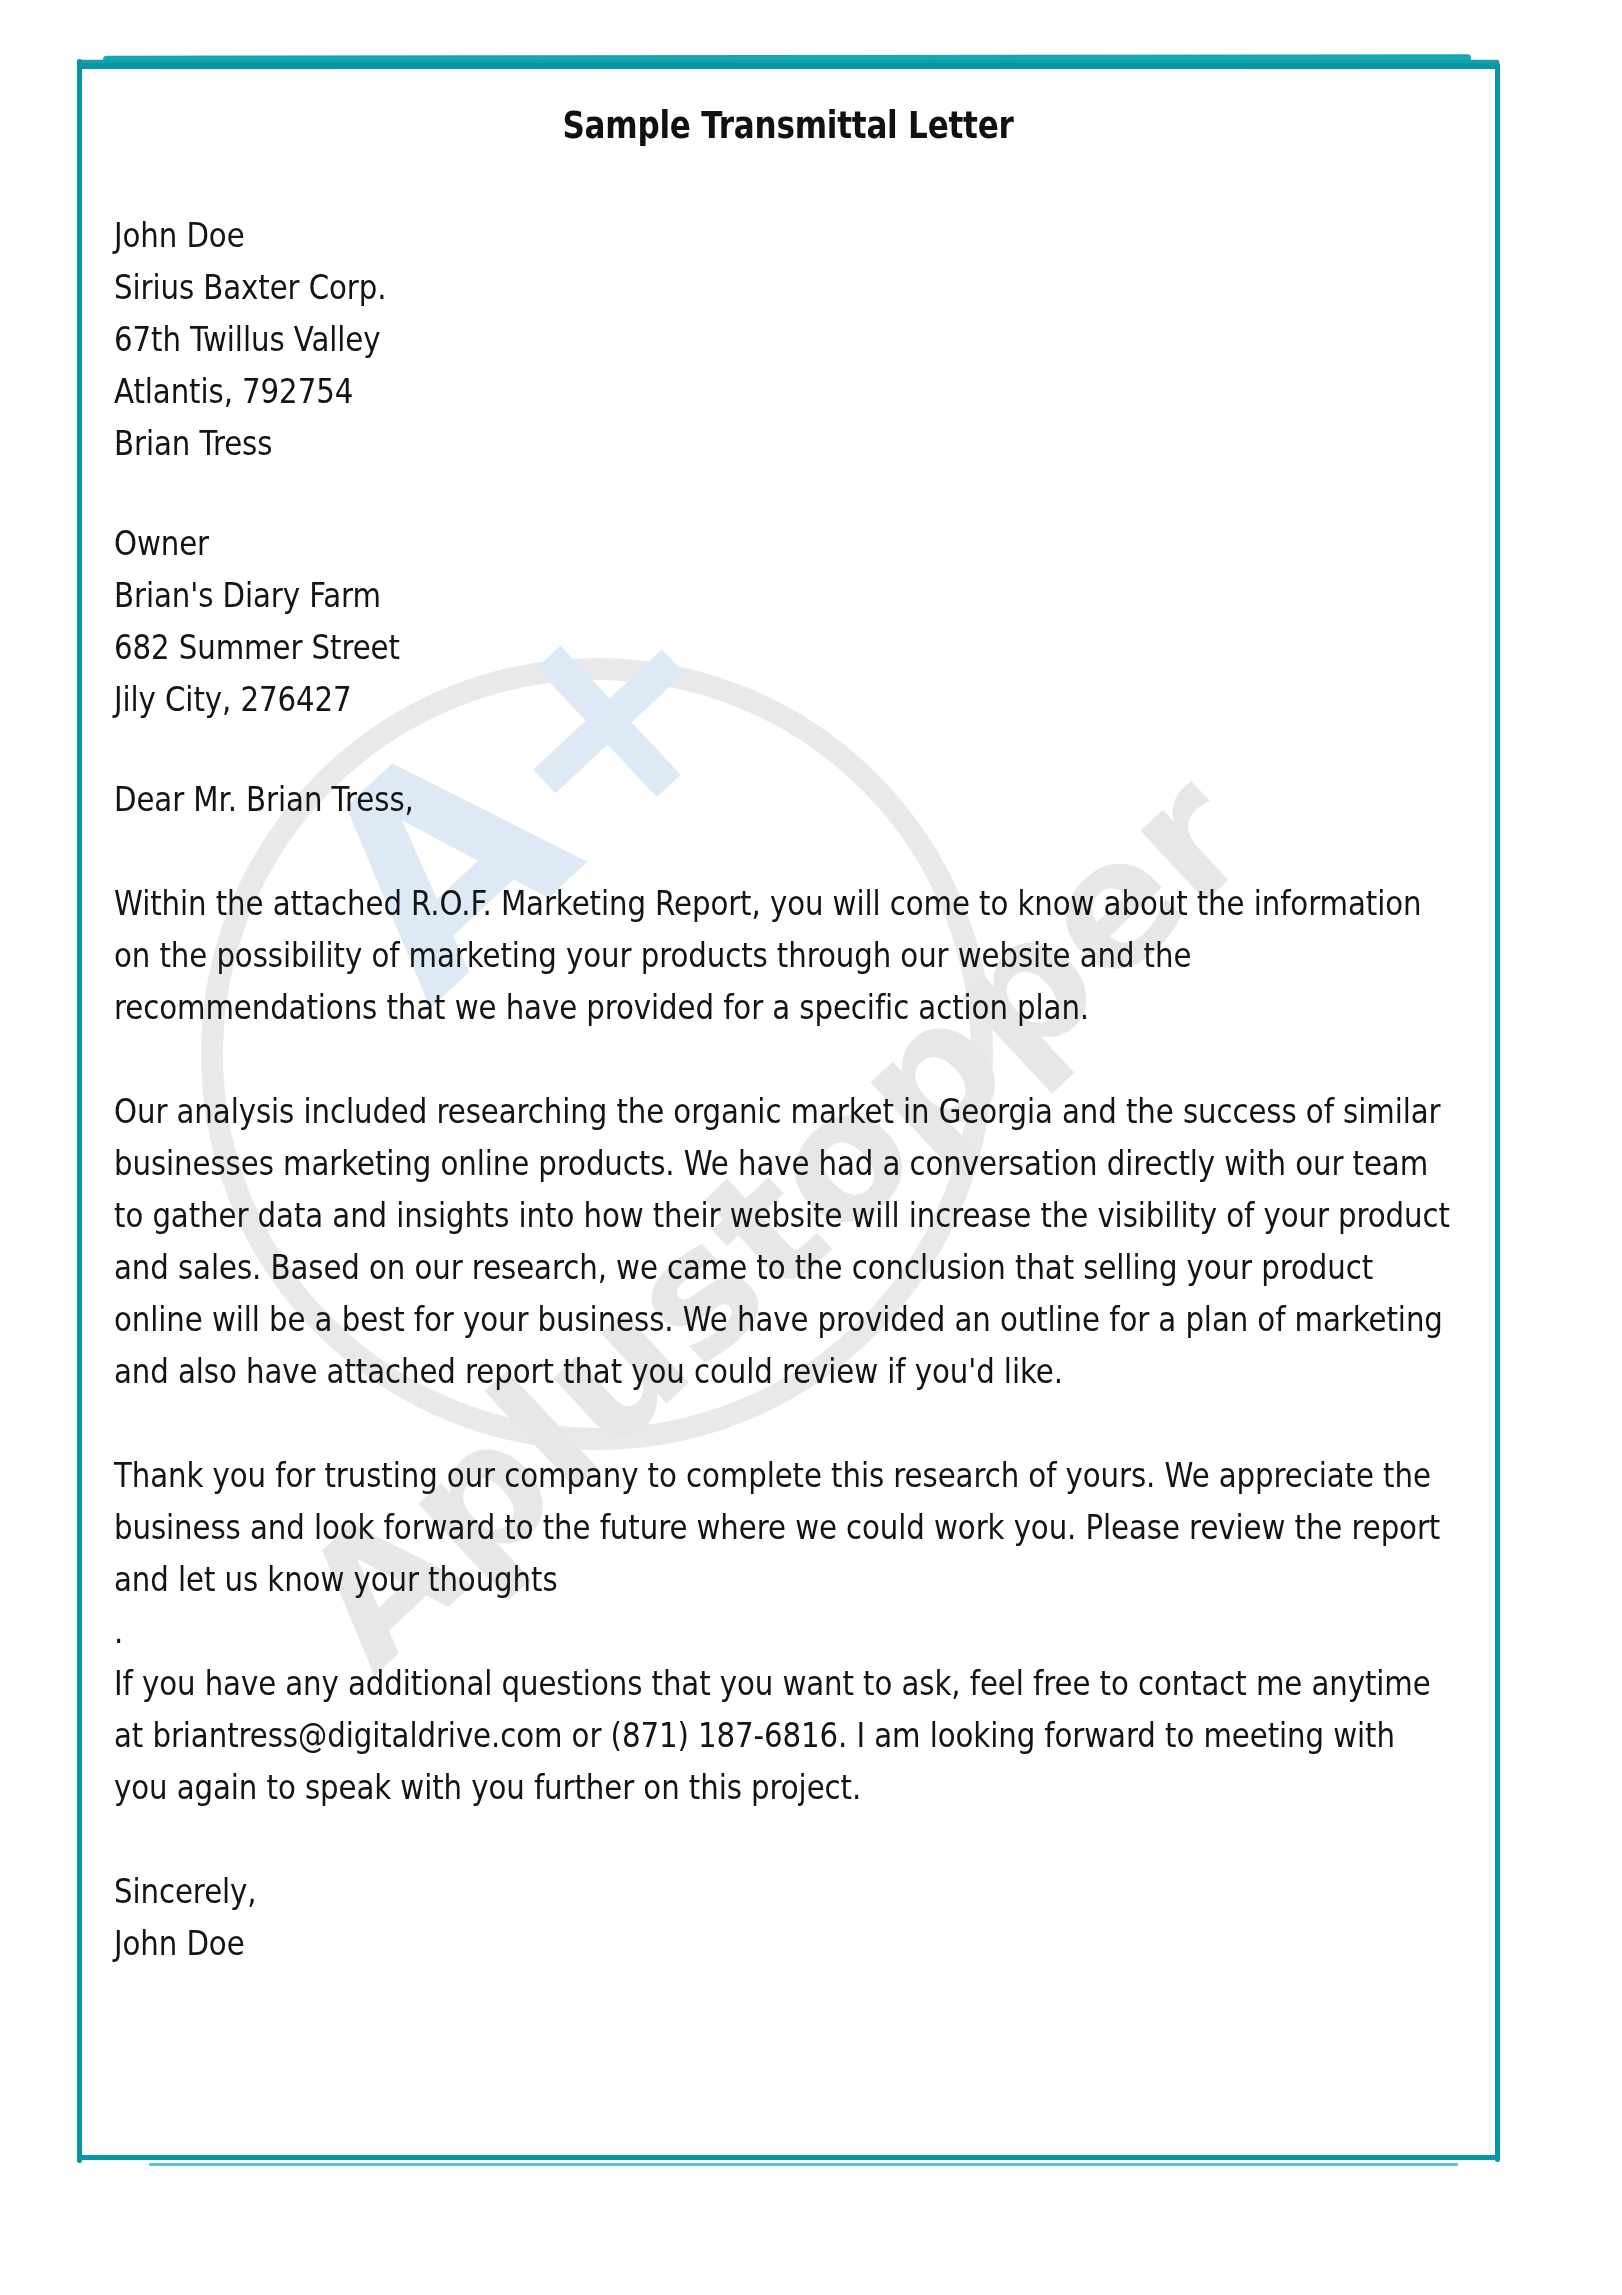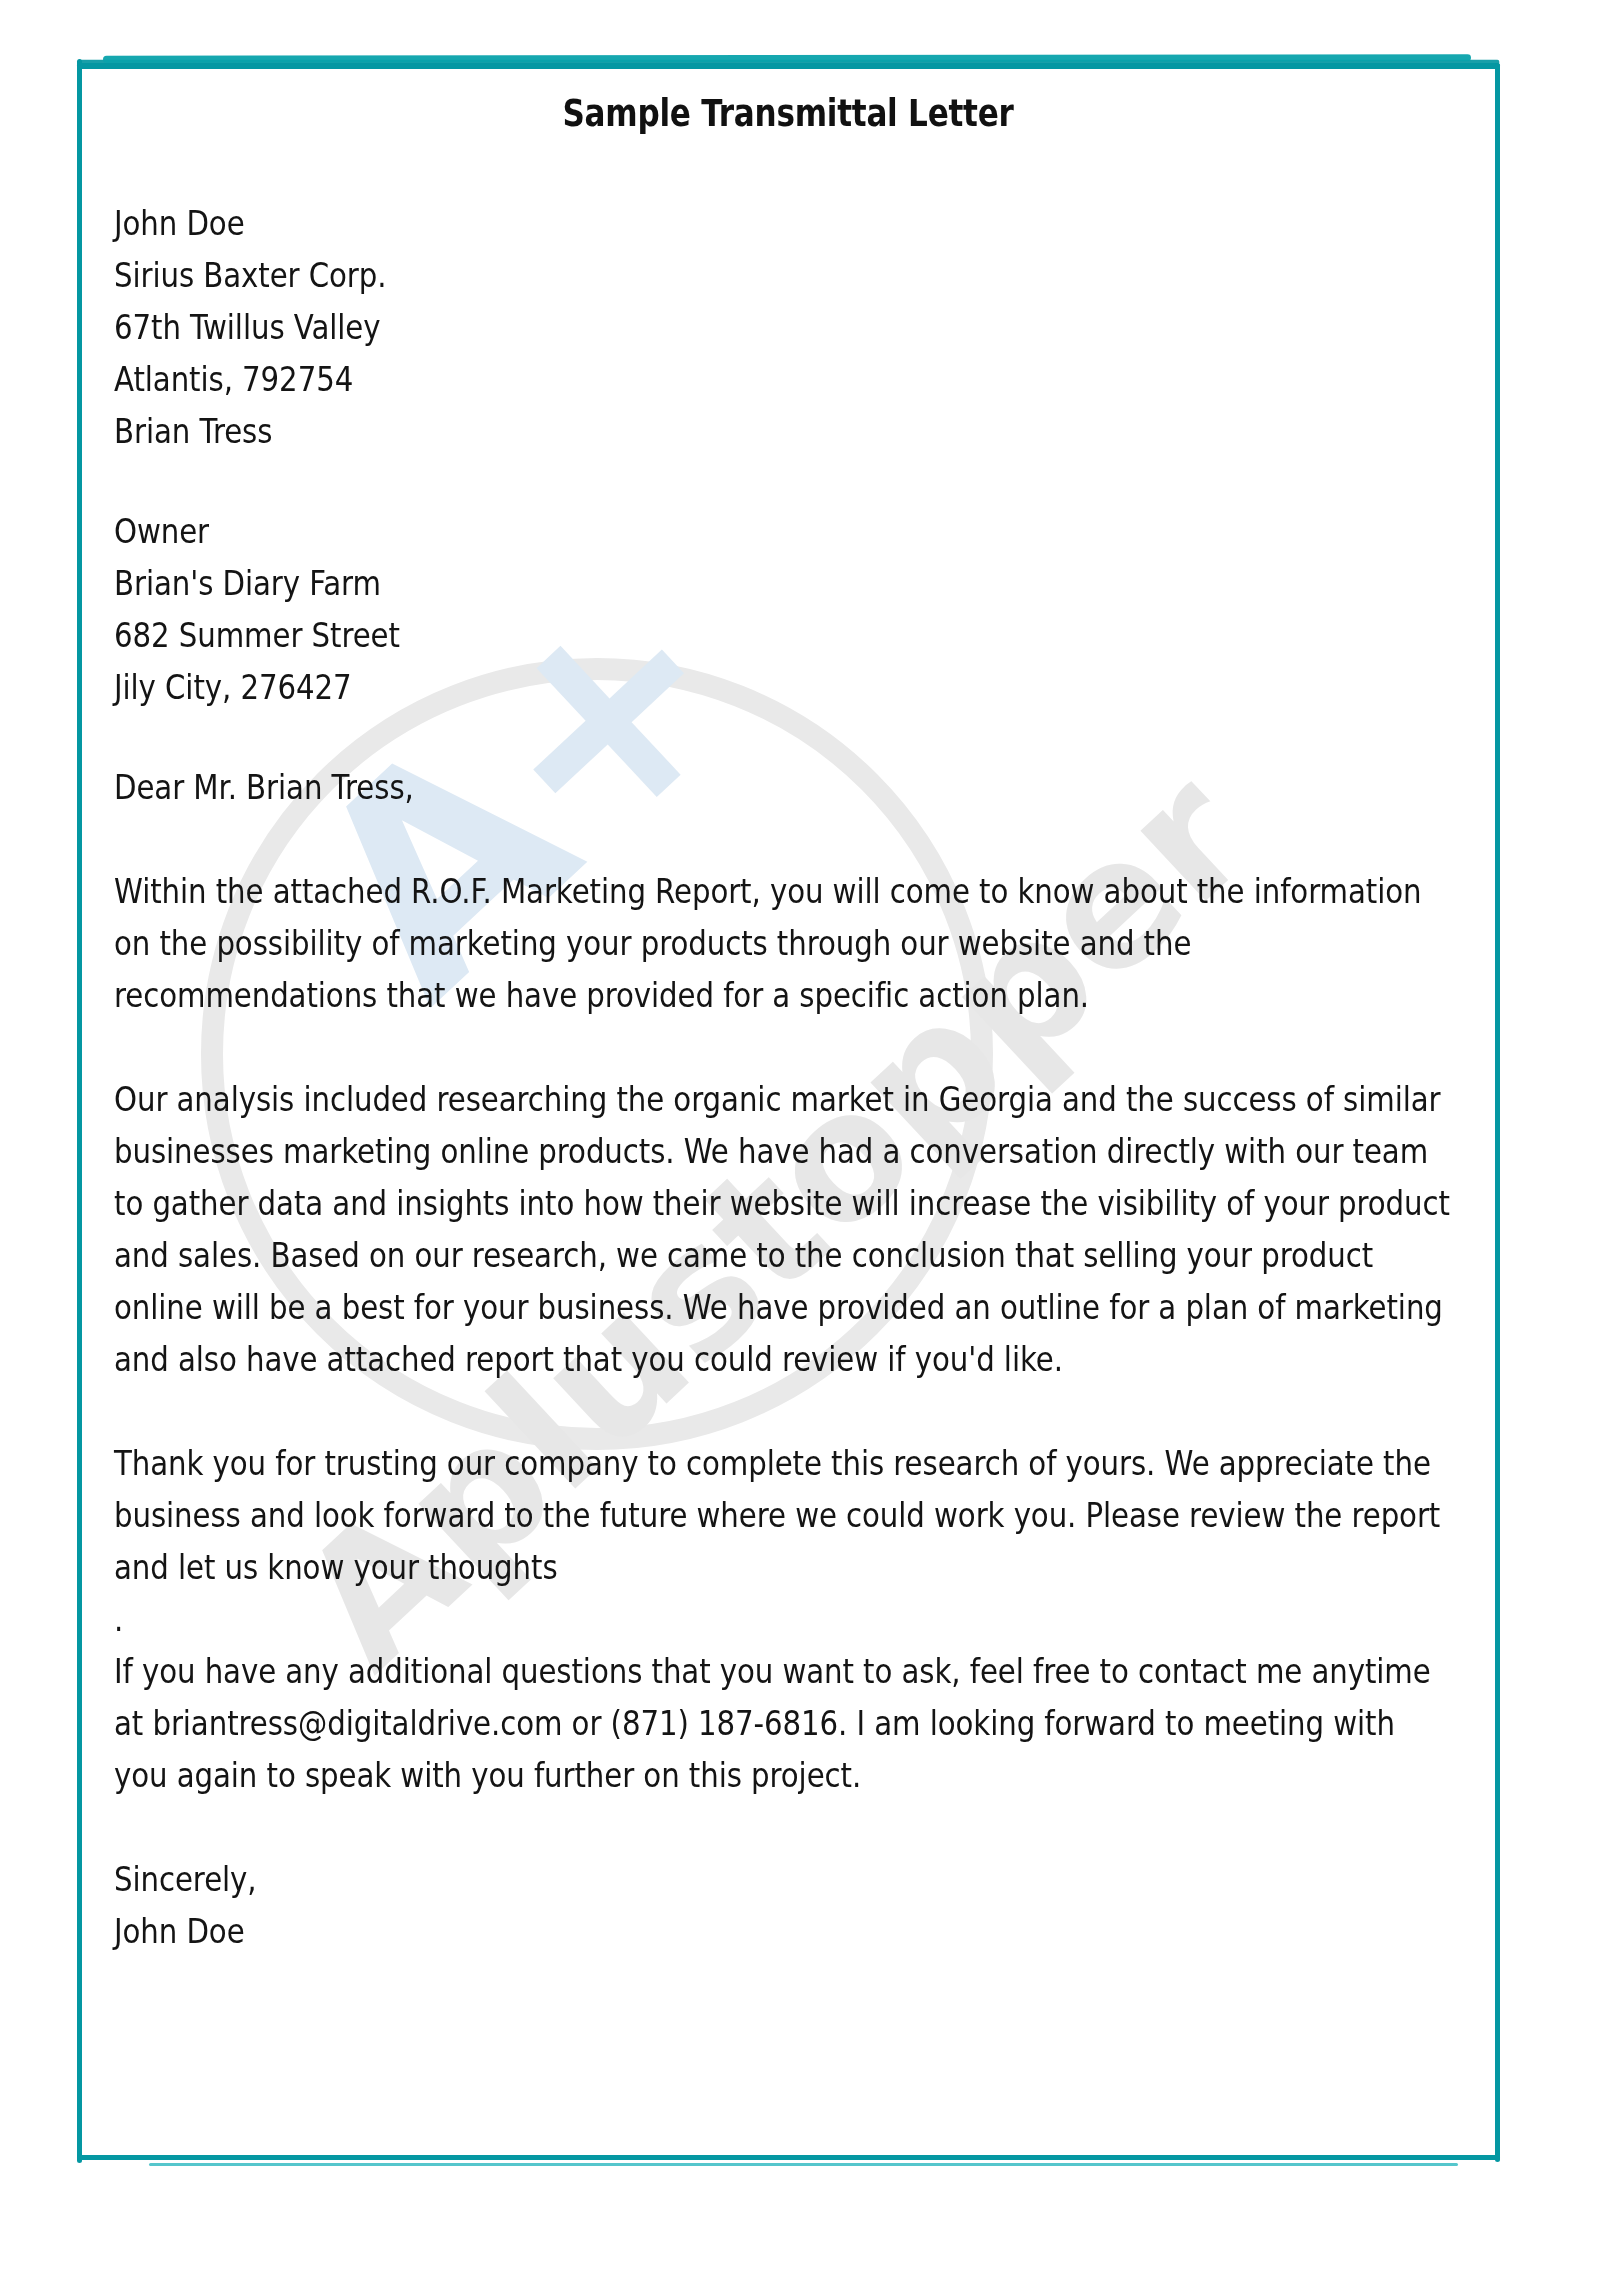--- a/index.html
+++ b/index.html
@@ -120,21 +120,21 @@
     font-size: 175px;
     line-height: 1;
     color: #e7e7e7;
     white-space: nowrap;
   }
 
   
   #letter-content {
     position: absolute;
     left: 37px;
-    top: 0;
+    top: 12px;
     width: 1348px;
     height: 2097px;
     z-index: 3;
   }
 
   #letter-title {
     margin: 0;
     padding-top: 29px;
     text-align: center;
     font-family: "DejaVu Sans", "Liberation Sans", sans-serif;

